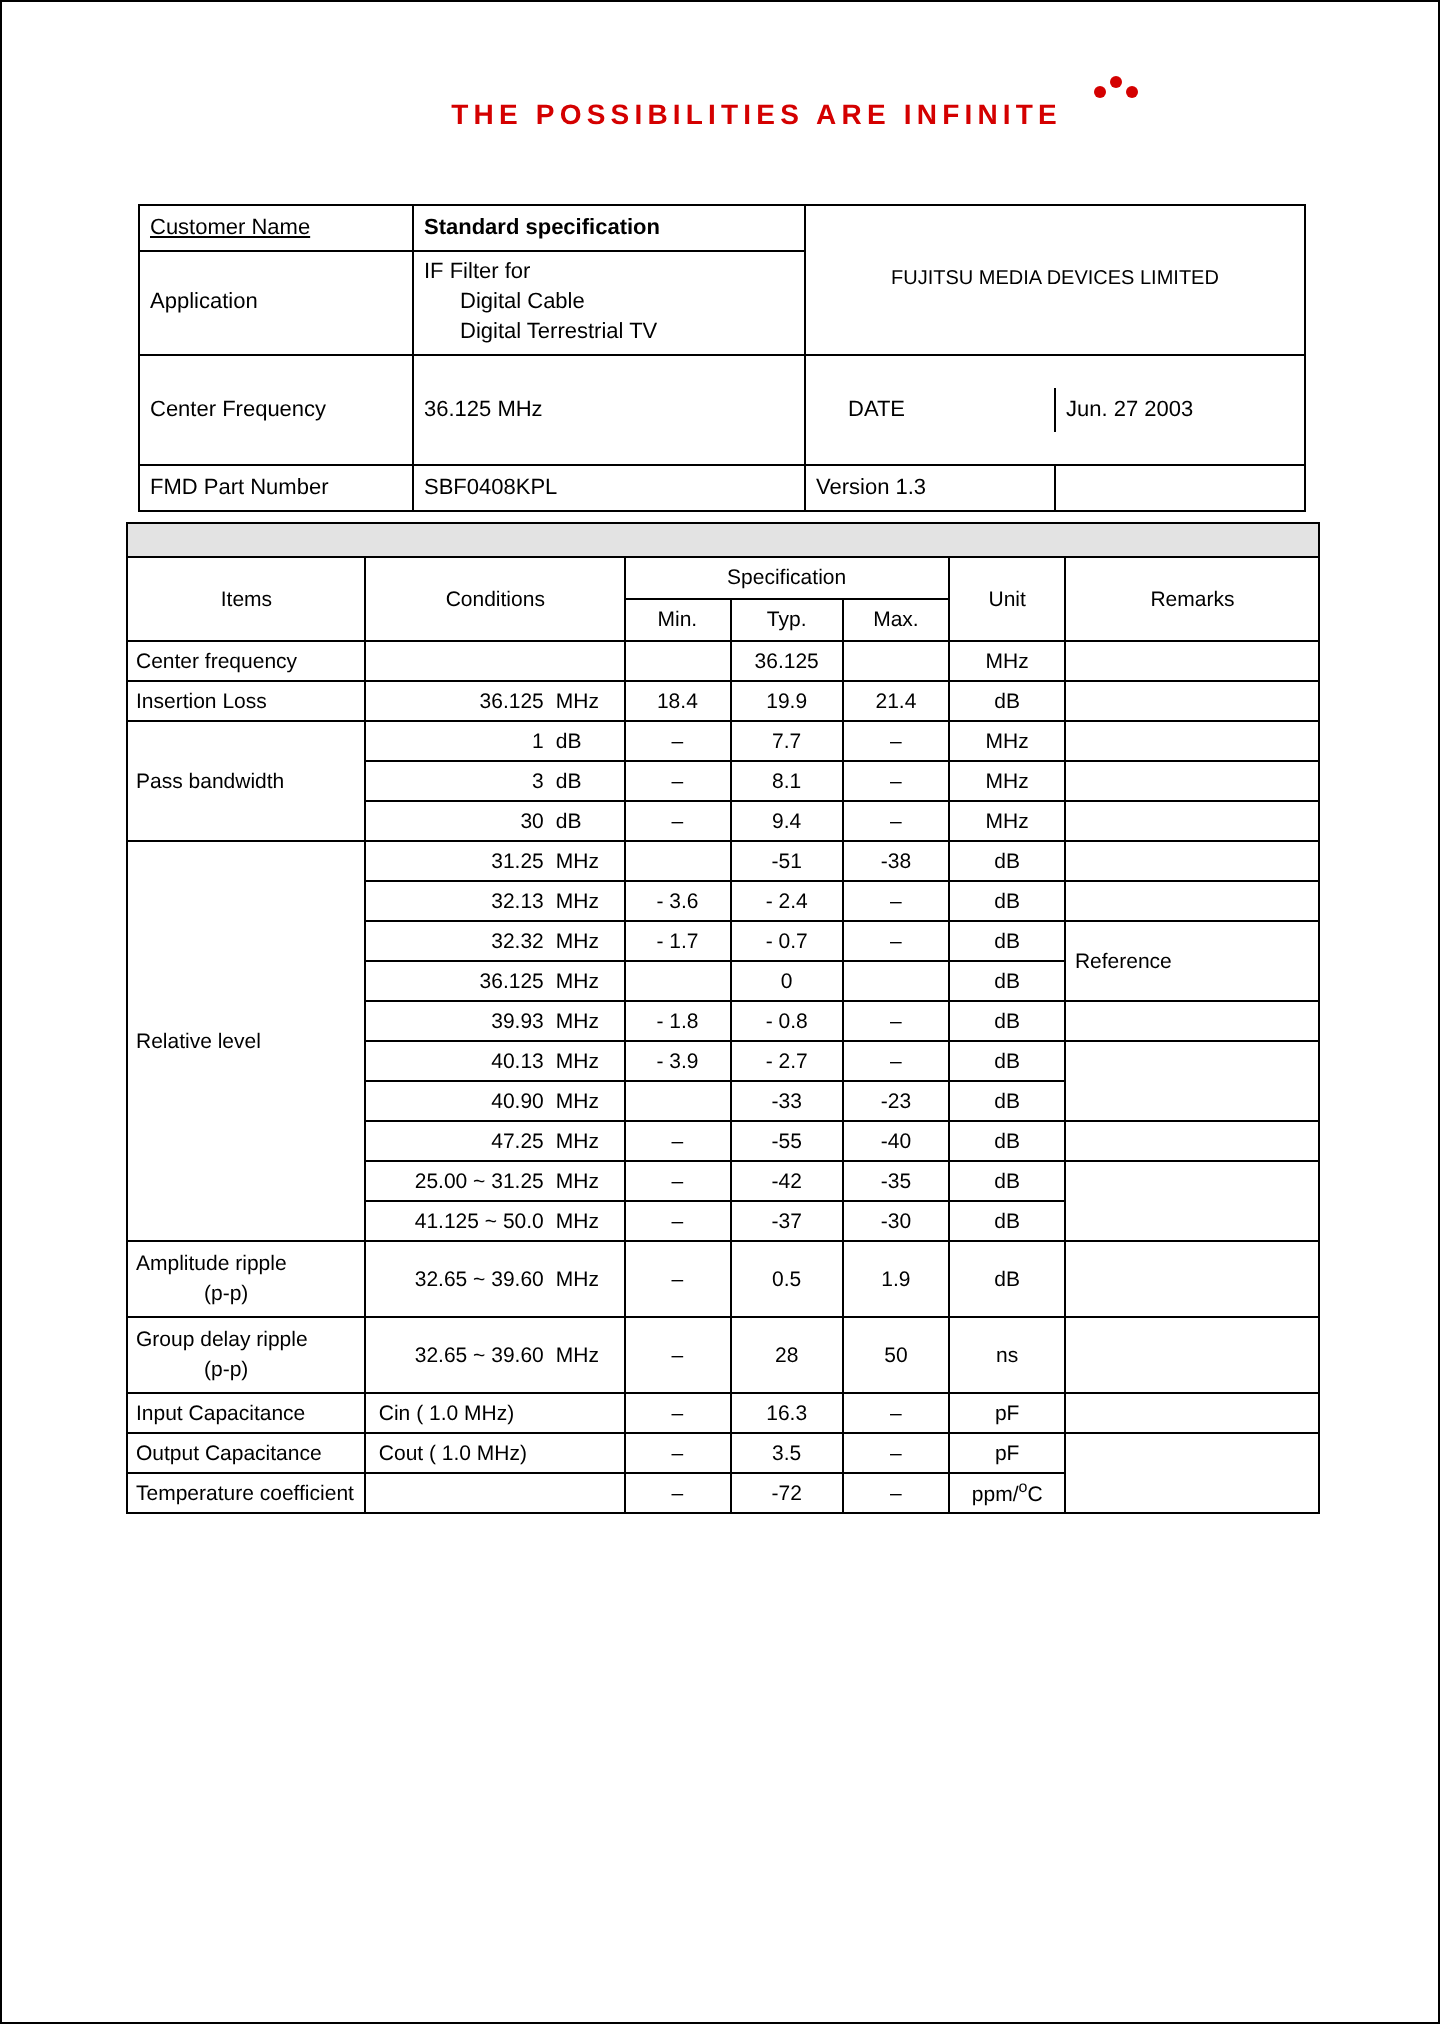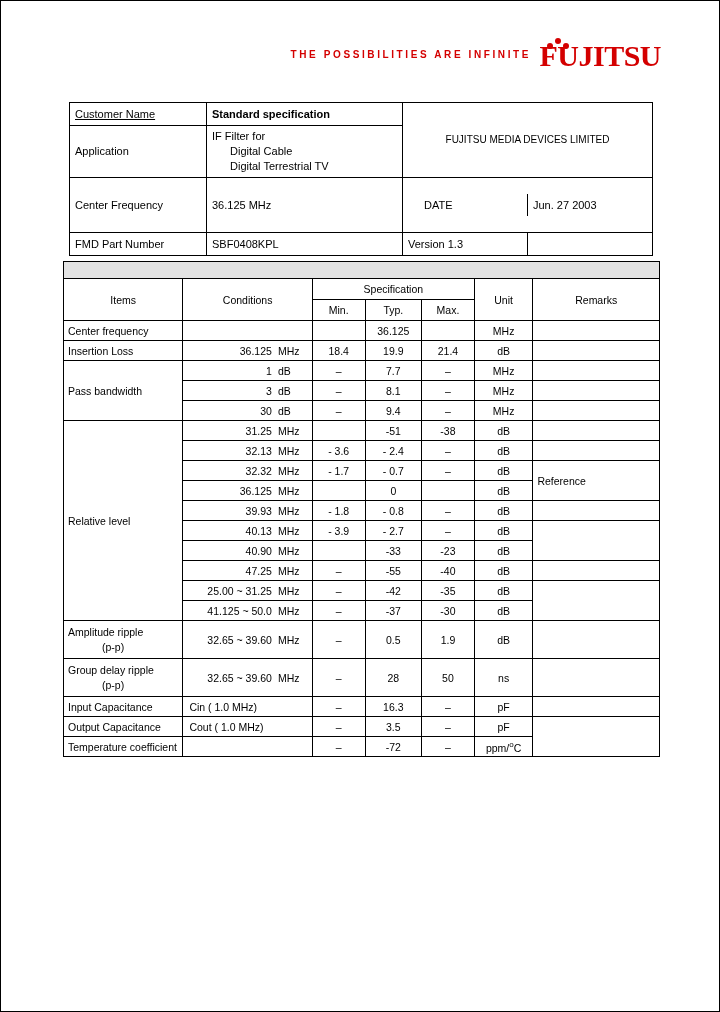--- a/index.html
+++ b/index.html
@@ -28,21 +28,21 @@
   .brand-row {
     position: absolute;
     left: 0; top: 38px;
     width: 720px;
     height: 46px;
   }
   .tagline {
     position: absolute;
     right: 190px;
     top: 10px;
-    font-size: 10px;
+    font-size: 14px;
     letter-spacing: 2.6px;
     font-weight: bold;
     color: #d40000;
     white-space: nowrap;
   }
   .fujitsu-logo {
     position: absolute;
     right: 60px;
     top: 0px;
     font-size: 30px;
@@ -161,21 +161,20 @@
 
 <div class="page">
 
   <div class="brand-row">
     <div class="tagline">THE POSSIBILITIES ARE INFINITE</div>
     <div class="logo-dots">
       <span class="d1"></span>
         <span class="d2"></span>
         <span class="d3"></span>
     </div>
-    <div class="fujitsu-logo">FUJITSU</div>
   </div>
 
   <table class="info-table">
     <tbody>
         <tr>
       <td class="c-label">Customer Name</td>
       <td class="c-val bold">Standard specification</td>
       <td rowspan="2" class="company">FUJITSU MEDIA DEVICES LIMITED</td>
     </tr>
     <tr>

